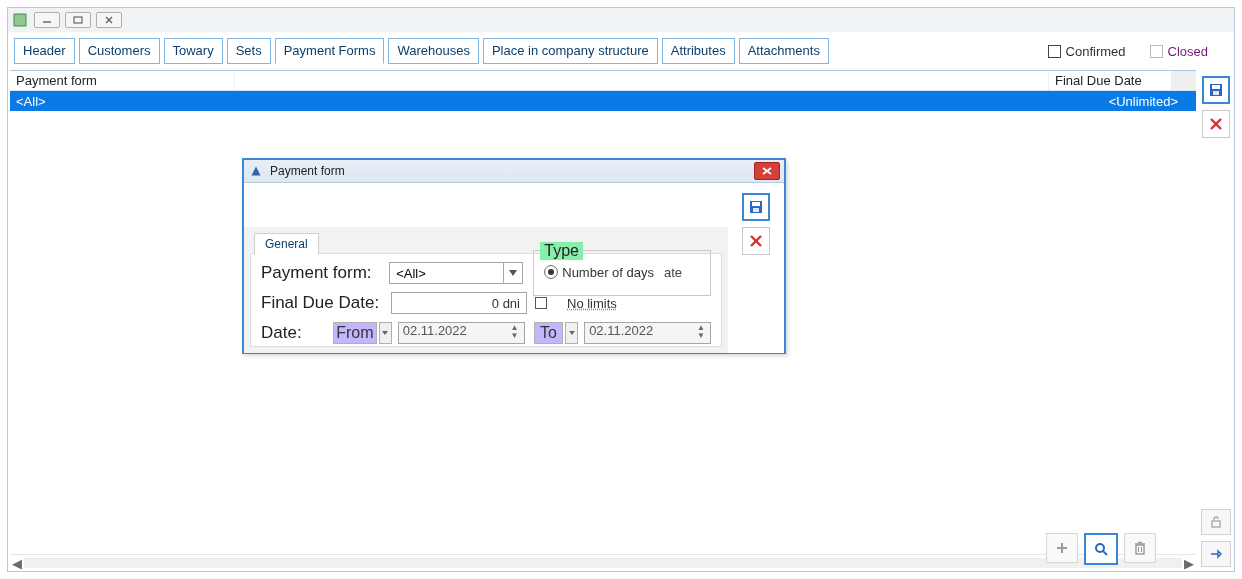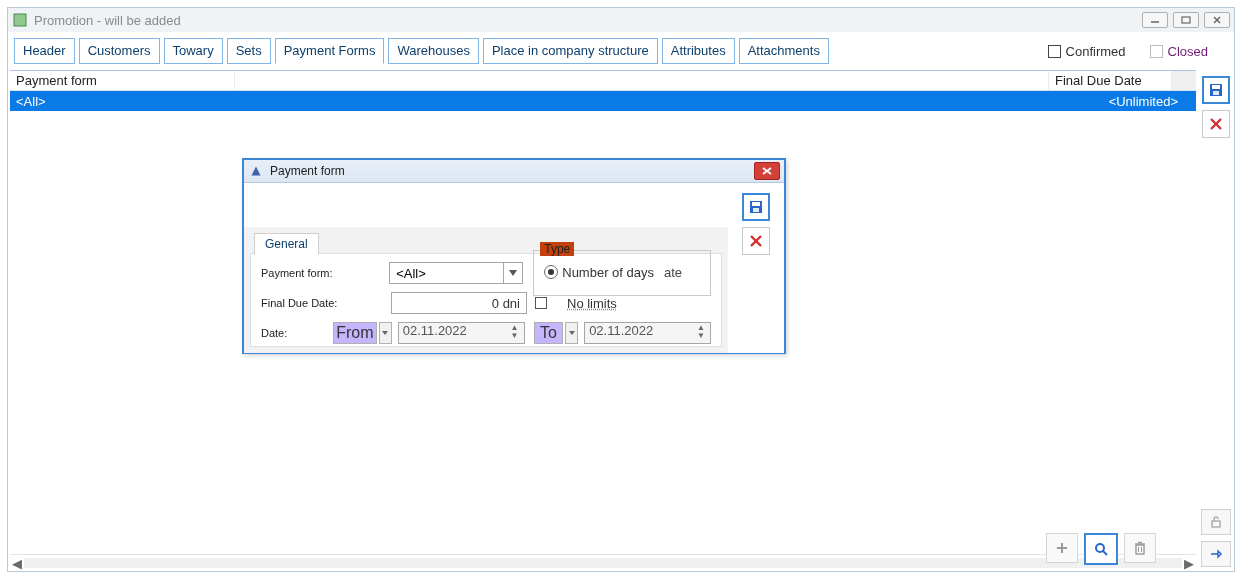--- a/index.html
+++ b/index.html
@@ -306,21 +306,21 @@
   }
   .form-row {
     display: flex;
     align-items: center;
     margin-bottom: 8px;
     height: 22px;
   }
   .lbl {
     width: 130px;
     color: #222;
-    font-size: 11px;
+    font-size: 17px;
   }
   .combo {
     width: 136px;
     height: 22px;
     border: 1px solid #a6a6a6;
     display: flex;
     align-items: center;
     box-sizing: border-box;
   }
   .combo .cv { flex: 1; padding: 0 6px; color:#000; font-size: 13px; }
@@ -336,23 +336,23 @@
     margin-left: 10px;
     padding: 12px 10px 8px 10px;
     width: 180px;
     height: 46px;
     box-sizing: border-box;
   }
   .fieldset .legend {
     position: absolute;
     top: -9px;
     left: 6px;
-    background: #c2410c;
+    background: #86efac;
     padding: 0 4px;
-    font-size: 12px;
+    font-size: 16px;
     color:#222;
   }
   .radio {
     display:inline-flex; align-items:center; gap:4px;
     font-size: 13px;
   }
   .radio .rdot {
     width: 12px; height: 12px; border: 1px solid #666; border-radius: 50%;
     display:inline-flex;align-items:center;justify-content:center;
   }
@@ -420,21 +420,20 @@
 <body>
 
 <div class="main-window">
 
   <div class="titlebar">
     <span class="title-icon">
       <svg viewBox="0 0 16 16">
           <rect x="2" y="2" width="12" height="12" fill="#8fc98f" stroke="#4a874a"></rect>
         </svg>
     </span>
-    <span class="title-text">Promotion - will be added</span>
     <div class="win-controls">
       <div class="win-btn">
         <svg viewBox="0 0 12 10">
             <line x1="2" y1="7" x2="10" y2="7" stroke="#666" stroke-width="1.5"></line>
           </svg>
       </div>
       <div class="win-btn">
         <svg viewBox="0 0 12 10">
             <rect x="2" y="2" width="8" height="6" fill="none" stroke="#666" stroke-width="1.2"></rect>
           </svg>

